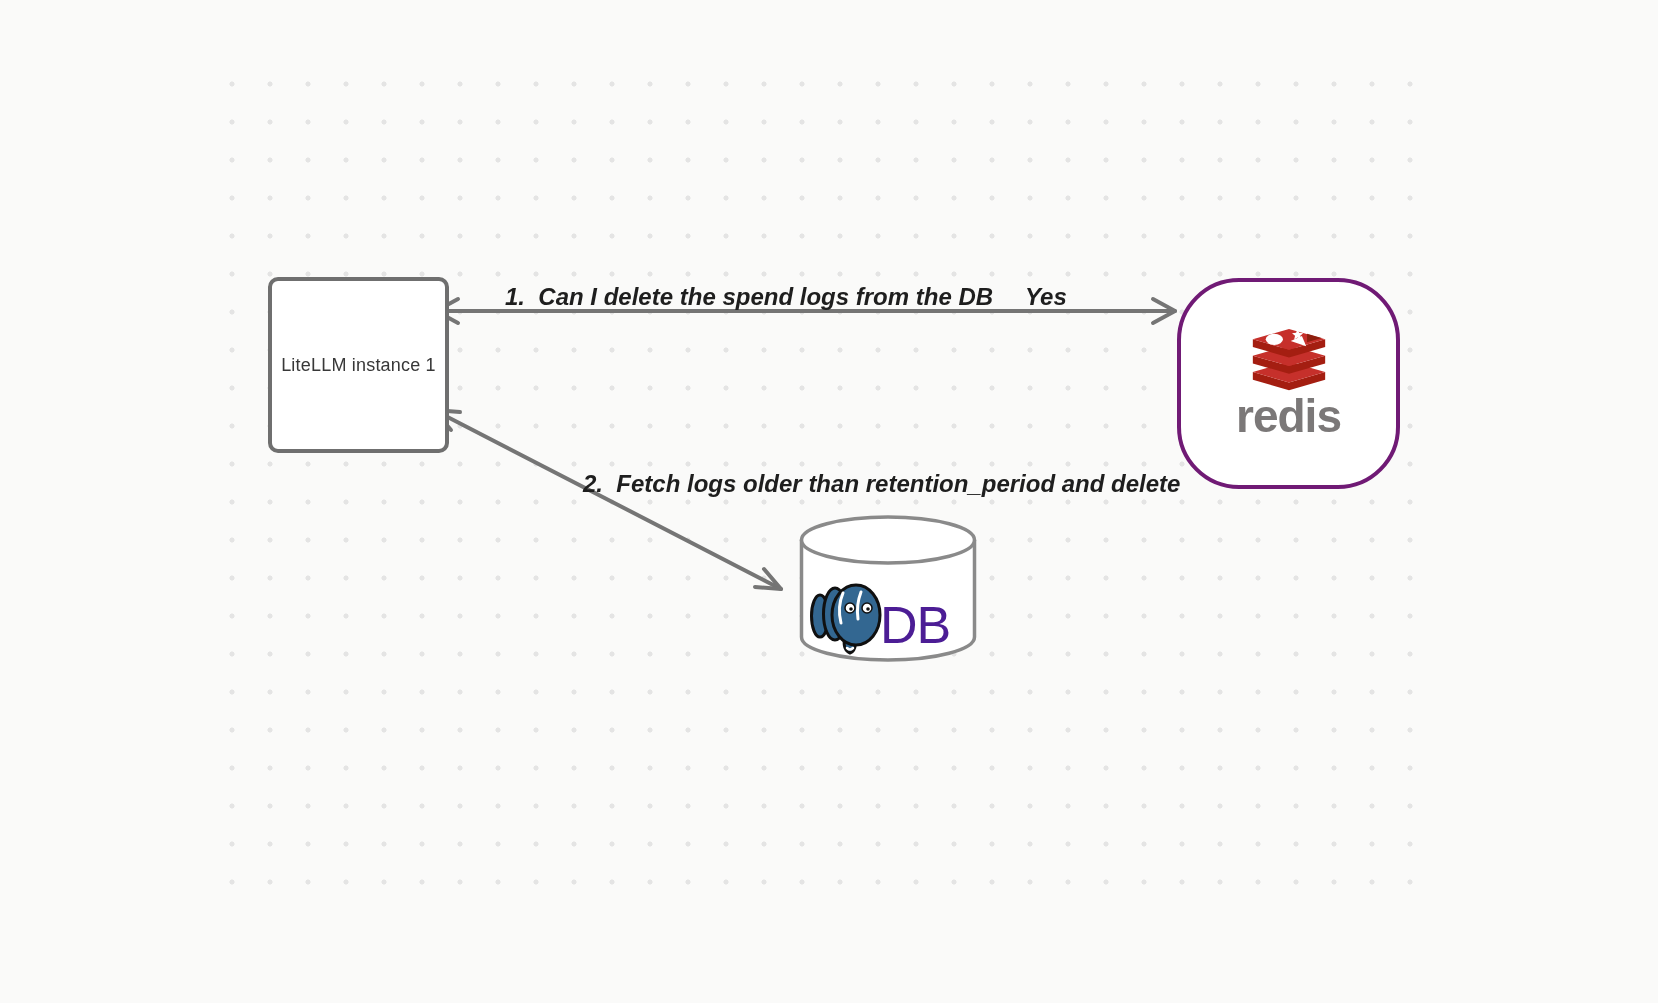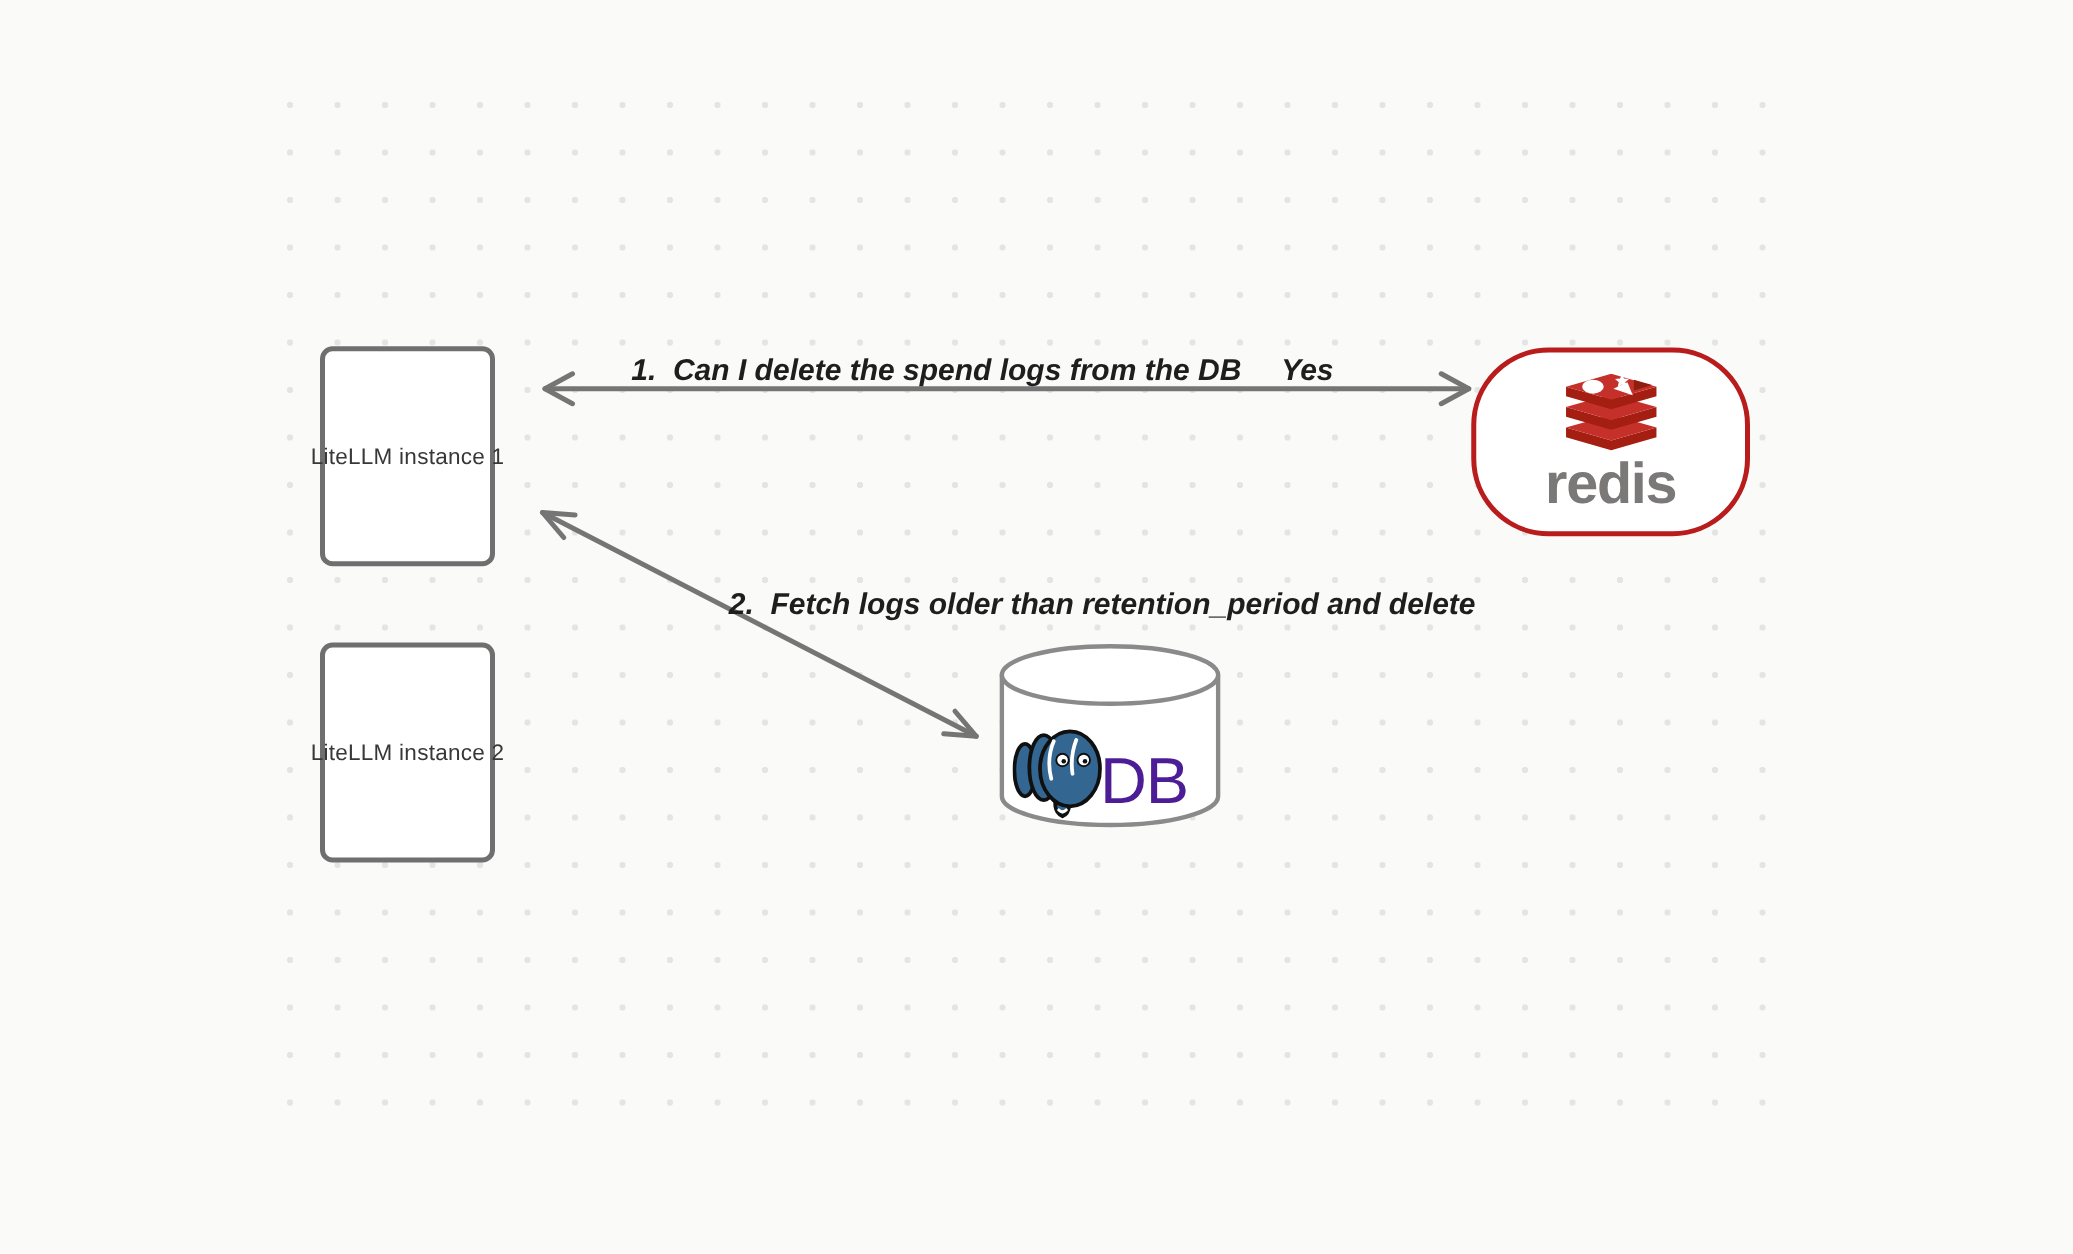--- a/index.html
+++ b/index.html
@@ -14,33 +14,33 @@
   .dot-grid{
     position:absolute;left:213px;top:65px;width:1216px;height:836px;
     background-image:radial-gradient(circle, #e4e4e4 0 2.5px, rgba(0,0,0,0) 2.6px);
     background-size:38px 38px;
   }
 
   svg.arrow-layer{position:absolute;left:0;top:0;}
 
   
   .inst-box{
-    position:absolute;left:256px;width:140px;height:176px;
+    position:absolute;left:268px;width:181px;height:176px;
     background:#ffffff;border:4px solid #6f6f6f;border-radius:10px;
     box-sizing:border-box;
     display:flex;align-items:center;justify-content:center;
   }
   .inst-label{
     font-size:18px;color:#383838;letter-spacing:0.2px;white-space:nowrap;
   }
 
   
   .redis-node{
-    position:absolute;left:1177px;top:278px;width:223px;height:151px;
-    background:#ffffff;border:4px solid #b91c1c;border-radius:62px;
+    position:absolute;left:1177px;top:278px;width:223px;height:211px;
+    background:#ffffff;border:4px solid #701a75;border-radius:62px;
     box-sizing:border-box;
     display:flex;flex-direction:column;align-items:center;justify-content:center;
   }
   .redis-wordmark{
     font-size:46px;font-weight:700;color:#7b7878;letter-spacing:-1px;
     line-height:1;margin-top:2px;
   }
 
   
   .db-cyl{position:absolute;left:799px;top:515px;}
@@ -74,23 +74,20 @@
     </g>
     <g stroke="#757575" stroke-width="4" fill="none" stroke-linecap="round" stroke-linejoin="round">
       <line x1="434" y1="410" x2="781" y2="589"></line>
       <polyline points="451,430 434,410 460,412"></polyline>
       <polyline points="764,569 781,589 755,587"></polyline>
     </g>
   </svg>
 
   <div class="inst-box" style="top:277px;">
     <span class="inst-label">LiteLLM instance 1</span>
-  </div>
-  <div class="inst-box" style="top:514px;">
-    <span class="inst-label">LiteLLM instance 2</span>
   </div>
 
   <div class="redis-node">
     <svg width="82" height="62" viewBox="0 0 84 72">
 
       <g>
         <polygon points="0,50 42,62 84,50 84,59 42,71 0,59" fill="#A41E11"></polygon>
         <polygon points="42,38 84,50 42,62 0,50" fill="#C6302B"></polygon>
       </g>
 

